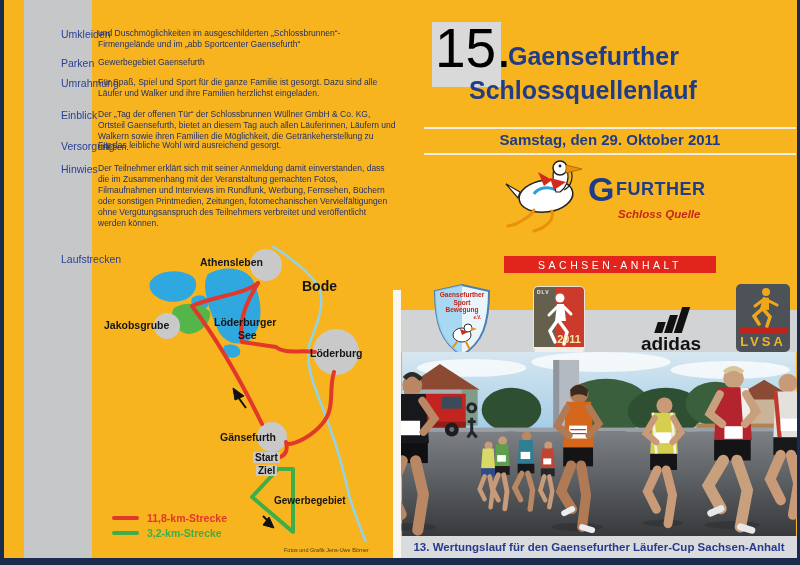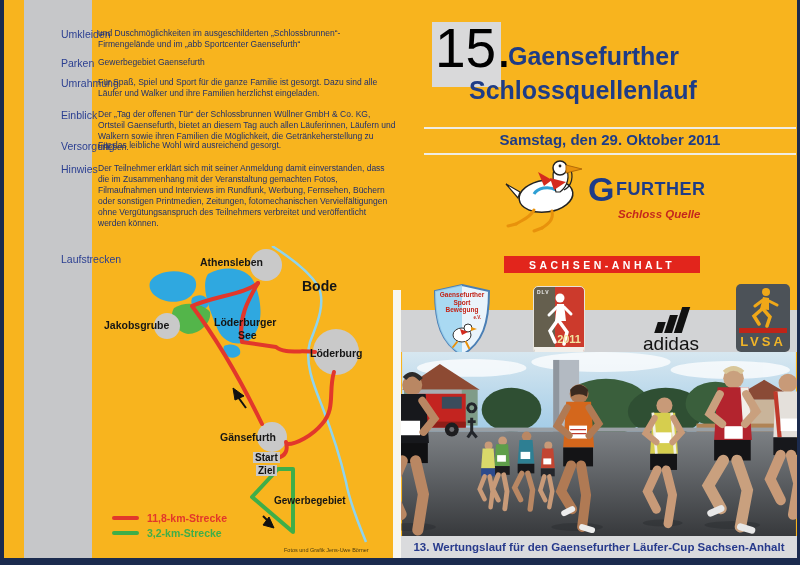--- a/index.html
+++ b/index.html
@@ -44,39 +44,39 @@
   .brand{position:absolute;left:588px;top:162px;color:#1E3C87;line-height:1;}
   .brand-l1{font-size:19px;font-weight:bold;margin-left:14px;letter-spacing:.5px;}
   .brand-marks{display:inline-block;margin-left:3px;}
   .brand-mark{display:inline-block;width:2.5px;height:8px;background:#1E3C87;transform:skewX(-25deg);margin-right:2px;}
   .brand-l2{font-size:18px;font-weight:bold;letter-spacing:.5px;margin-top:10px;}
   .brand-g{font-size:34px;font-weight:bold;vertical-align:-6px;margin-right:1px;}
   .brand-l3{font-size:11.5px;font-weight:bold;font-style:italic;color:#C4271D;margin:3px 0 0 30px;}
 
   .cup-name{position:absolute;left:424px;top:213px;width:352px;text-align:center;
             font-size:37px;font-weight:bold;color:#203D85;letter-spacing:1px;}
-  .cup-bar{position:absolute;left:504px;top:256px;width:196px;height:17px;background:#E2251C;
-           color:#fff;font-size:10.5px;font-weight:bold;letter-spacing:3.5px;text-align:center;line-height:18px;}
+  .cup-bar{position:absolute;left:504px;top:256px;width:212px;height:17px;background:#E2251C;
+           color:#fff;font-size:10.5px;font-weight:normal;letter-spacing:3.5px;text-align:center;line-height:18px;}
 
   
   .logo-band{position:absolute;left:401px;top:310px;width:396px;height:42px;background:#D2D3D5;}
   .club-shield{position:absolute;left:433px;top:283px;}
   .club-text{position:absolute;left:433px;top:291px;width:58px;text-align:center;color:#C22418;
              font-weight:bold;font-size:6.5px;line-height:7.5px;}
   .club-suffix{font-size:4.5px;text-align:right;margin-right:10px;}
   .dlv-badge{position:absolute;left:533px;top:286px;width:50px;height:66px;border-radius:5px;overflow:hidden;
              background:linear-gradient(90deg,#655F4E 0 42%,#CC3A2C 42% 100%);border:1px solid #E6E3DC;}
   .dlv-org{position:absolute;left:3px;top:2px;font-size:5px;color:#EDEDED;font-weight:bold;letter-spacing:1px;}
   .dlv-year{position:absolute;right:3px;bottom:8px;font-size:11px;color:#F3E4A0;font-weight:bold;}
   .dlv-strip{position:absolute;left:0;bottom:1px;width:100%;height:5px;background:#F2EFEA;}
   .adidas{position:absolute;left:636px;top:307px;width:70px;text-align:center;}
   .adidas-stripes{display:flex;align-items:flex-end;justify-content:center;height:26px;}
   .adidas-stripe{width:8px;background:#111;margin:0 1.5px;transform:skewX(-18deg);}
   .as1{height:11px;}.as2{height:18px;}.as3{height:26px;}
-  .adidas-word{font-size:19px;font-weight:normal;color:#111;letter-spacing:0;margin-top:0px;}
+  .adidas-word{font-size:19px;font-weight:bold;color:#111;letter-spacing:0;margin-top:0px;}
   .lvsa{position:absolute;left:736px;top:284px;width:54px;height:68px;background:#4C5258;border-radius:5px;overflow:hidden;}
   .lvsa-band{position:absolute;left:3px;top:44px;width:48px;height:5px;background:#C02418;}
   .lvsa-word{position:absolute;left:0;top:50px;width:100%;text-align:center;color:#F0B428;
              font-weight:bold;font-size:13px;letter-spacing:3px;}
 
   
   .photo{position:absolute;left:401px;top:352px;width:396px;height:184px;}
   .caption{position:absolute;left:401px;top:536px;width:396px;height:22px;background:#DADBDD;
            color:#273A8C;font-weight:bold;font-size:11.5px;text-align:center;line-height:22px;}
 </style>

